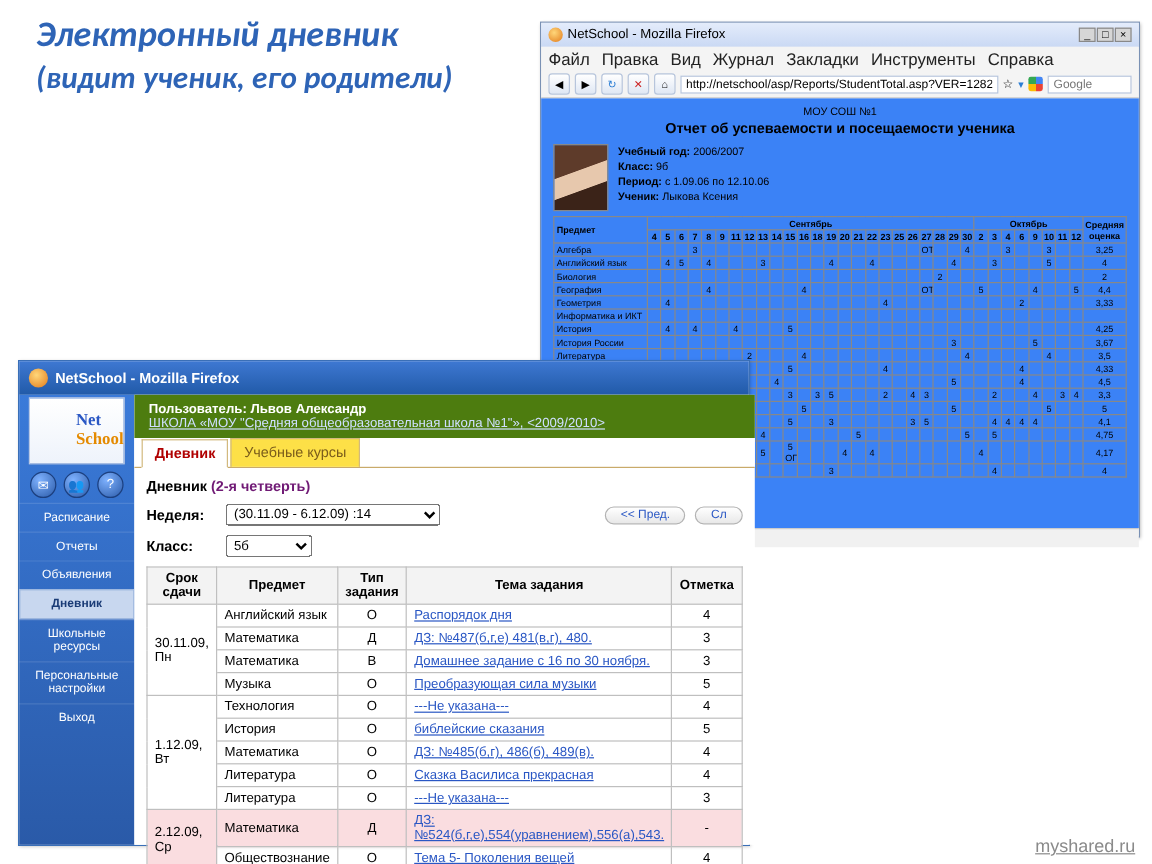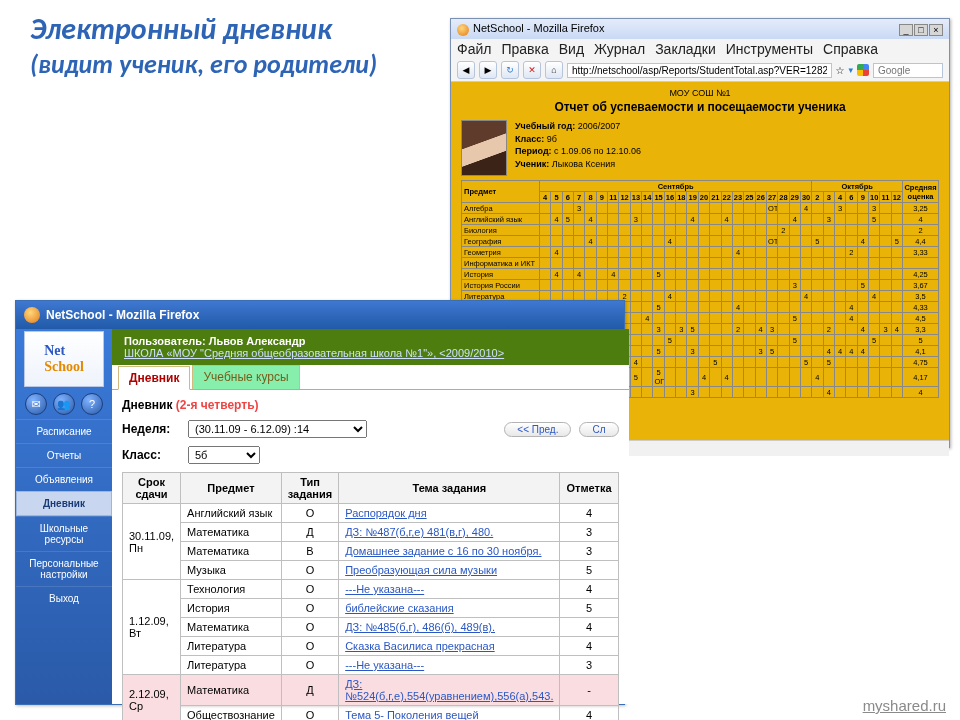--- a/index.html
+++ b/index.html
@@ -7,37 +7,37 @@
   .slide-title { position: absolute; top: 10px; left: 30px; font-family: Calibri, Arial, sans-serif; font-size: 30px; font-style: italic; font-weight: bold; color: #2e64b6; }
   .slide-subtitle { position: absolute; top: 48px; left: 30px; font-family: Calibri, Arial, sans-serif; font-size: 26px; font-style: italic; font-weight: bold; color: #2e64b6; }
   .footer-brand { position: absolute; bottom: 6px; right: 14px; font-size: 15px; color: #8a8a8a; text-decoration: underline; }
 
   
   .win1 { position: absolute; top: 300px; left: 15px; width: 610px; height: 405px; border: 1px solid #3a6fb7; background: #fff; box-shadow: 1px 1px 3px rgba(0,0,0,.25); }
   .win1 .titlebar { display: flex; align-items: center; height: 28px; background: linear-gradient(#3e78d2,#215aa8); color: #fff; padding: 0 8px; font-size: 12px; font-weight: bold; }
   .win1 .titlebar .ff-icon { width: 16px; height: 16px; border-radius: 50%; background: radial-gradient(circle at 40% 35%, #ffd77a, #e27a1a); margin-right: 6px; }
   .win1 .body { display: flex; height: calc(100% - 28px); }
   .win1 .sidebar { width: 96px; background: linear-gradient(#3a7ad9,#2a5aa8); color: #fff; font-size: 10px; }
-  .win1 .logo { width: 80px; height: 56px; margin: 2px 8px; background: linear-gradient(#fff,#eef3fb); border: 1px solid #b9c8e4; display: flex; align-items: center; justify-content: center; }
+  .win1 .logo { width: 80px; height: 56px; margin: 2px 8px; background: linear-gradient(#fff,#eef3fb); border: 1px solid #b9c8e4; display: flex; align-items: center; justify-content: flex-end; }
   .win1 .logo .l1 { font-family: 'Comic Sans MS', cursive; font-weight: bold; }
   .win1 .logo .l1 .net { color: #2a57c4; font-size: 14px; }
   .win1 .logo .l1 .school { color: #e48a00; font-size: 14px; }
   .icon-row { display: flex; gap: 6px; padding: 4px 8px; justify-content: center; }
   .icon-row .ic { width: 22px; height: 22px; border-radius: 50%; background: radial-gradient(circle at 35% 30%, #7fb2ff, #2a5aa8); border: 1px solid #1c3f7e; display:flex; align-items:center; justify-content:center; color:#fff; font-size:11px; }
   .sidebar .item { padding: 6px 6px; text-align: center; cursor: pointer; border-top: 1px solid rgba(255,255,255,.12); }
   .sidebar .item.active { background: #c8d7ef; color: #1a3b76; font-weight: bold; border: 1px solid #9cb6de; }
   .win1 .main { flex: 1; background: #fff; color: #000; font-size: 11px; }
   .userline { background: #4d7c0f; color: #fff; padding: 6px 12px; font-size: 11px; }
   .userline a { color: #cfe0ff; text-decoration: underline; }
   .tabs { display: flex; background: #fff; border-bottom: 1px solid #c9aa6a; padding-left: 6px; }
-  .tabs .tab { padding: 4px 10px; font-size: 12px; border: 1px solid #d2b97e; border-bottom: none; margin-right: 2px; background: #86efac; color: #7b5d1b; }
+  .tabs .tab { padding: 4px 10px; font-size: 12px; border: 1px solid #d2b97e; border-bottom: none; margin-right: 2px; background: #fde047; color: #7b5d1b; }
   .tabs .tab.active { background: #fff; font-weight: bold; color: #b00000; border-bottom: 1px solid #fff; position: relative; top: 1px; }
   .panel { padding: 8px 10px; }
   .panel-title { font-weight: bold; font-size: 12px; }
-  .panel-title .quarter { color: #ef4444; font-weight: bold; }
+  .panel-title .quarter { color: #701a75; font-weight: bold; }
   .field-row { display: flex; align-items: center; gap: 6px; margin-top: 8px; font-size: 12px; }
   .field-row label { font-weight: bold; width: 60px; }
   select.inp { font-size: 11px; padding: 1px 2px; width: 179px; }
   .btns { display: flex; gap: 8px; margin-left: auto; }
   .btn { background: linear-gradient(#fff,#e8e8e8); border: 1px solid #b3b3b3; border-radius: 10px; padding: 1px 12px; font-size: 10px; color: #2a57c4; cursor: pointer; }
   table.diary { border-collapse: collapse; width: 100%; margin-top: 8px; font-size: 11px; }
   table.diary th, table.diary td { border: 1px solid #bfbfbf; padding: 3px 6px; text-align: left; }
   table.diary th { background: #f3f3f3; text-align: center; }
   table.diary td.c { text-align: center; }
   table.diary a { color: #2a57c4; text-decoration: underline; }
@@ -45,21 +45,21 @@
 
   
   .win2 { position: absolute; top: 18px; left: 450px; width: 500px; height: 430px; border: 1px solid #7a91b4; background: #f2f2f2; box-shadow: 1px 1px 3px rgba(0,0,0,.3); font-size: 9px; }
   .win2 .titlebar2 { height: 20px; background: linear-gradient(#e4ecfb,#cad9f4); display: flex; align-items: center; padding: 0 6px; font-size: 11px; color: #000; justify-content: space-between; }
   .winbtns span { display: inline-block; width: 14px; height: 12px; background: #d6d6d6; border: 1px solid #888; margin-left: 1px; text-align:center; line-height:10px; font-size:9px; }
   .menubar { background: #f4f4f4; padding: 2px 6px; font-size: 14px; color: #222; display: flex; gap: 10px; }
   .toolbar2 { background: #f4f4f4; padding: 2px 6px; display: flex; align-items: center; gap: 4px; border-bottom: 1px solid #ccc; }
   .toolbar2 .tbtn { width: 18px; height: 18px; background: linear-gradient(#fff,#dfe7f4); border: 1px solid #b7c5dc; border-radius: 3px; display:flex; align-items:center; justify-content:center; }
   .toolbar2 input.url { flex: 1; font-size: 10px; padding: 1px 4px; border: 1px solid #b7c5dc; }
   .toolbar2 input.search { width: 70px; font-size: 10px; padding: 1px 4px; border: 1px solid #b7c5dc; }
-  .report { background: #eab308; padding: 6px 10px 18px; height: calc(100% - 70px); overflow: hidden; }
+  .report { background: #3b82f6; padding: 6px 10px 18px; height: calc(100% - 70px); overflow: hidden; }
   .report .school-label { text-align: center; font-size: 9px; }
   .report h3 { text-align: center; font-size: 12px; font-weight: bold; margin: 2px 0 6px; }
   .report .meta { display: flex; align-items: flex-start; gap: 8px; margin-bottom: 4px; }
   .report .photo { width: 46px; height: 56px; background: linear-gradient(160deg,#5e3b2a 40%,#e7c8ad 41%,#e7c8ad 65%,#3b2318 66%); border:1px solid #888; }
   .report .meta-text div { font-size: 9px; line-height: 1.4; }
   .report .meta-text b { font-weight: bold; }
   table.grades { border-collapse: collapse; width: 100%; font-size: 7.5px; table-layout: fixed; }
   table.grades th, table.grades td { border: 1px solid #888; padding: 0 1px; text-align: center; height: 11px; overflow:hidden; }
   table.grades .subj { width: 78px; text-align: left; padding-left: 2px; }
   table.grades .avg { width: 36px; }

